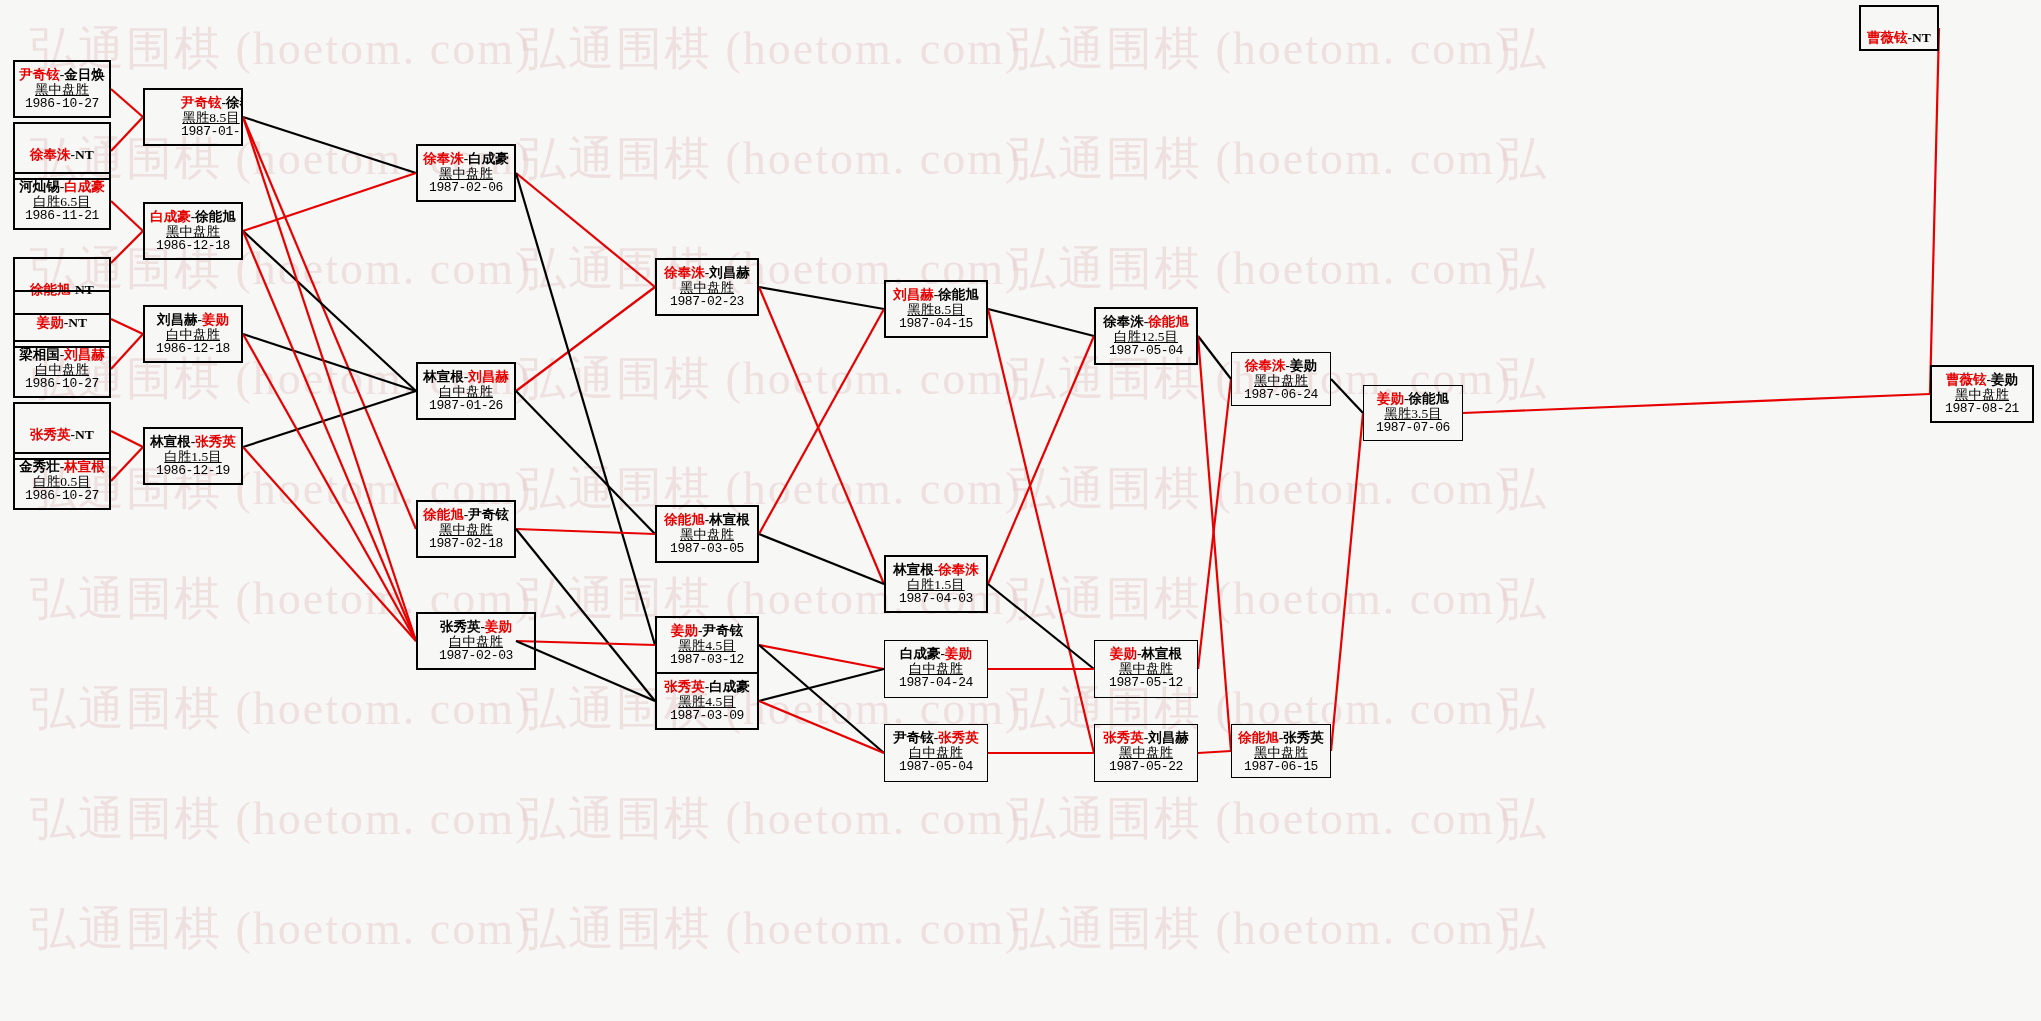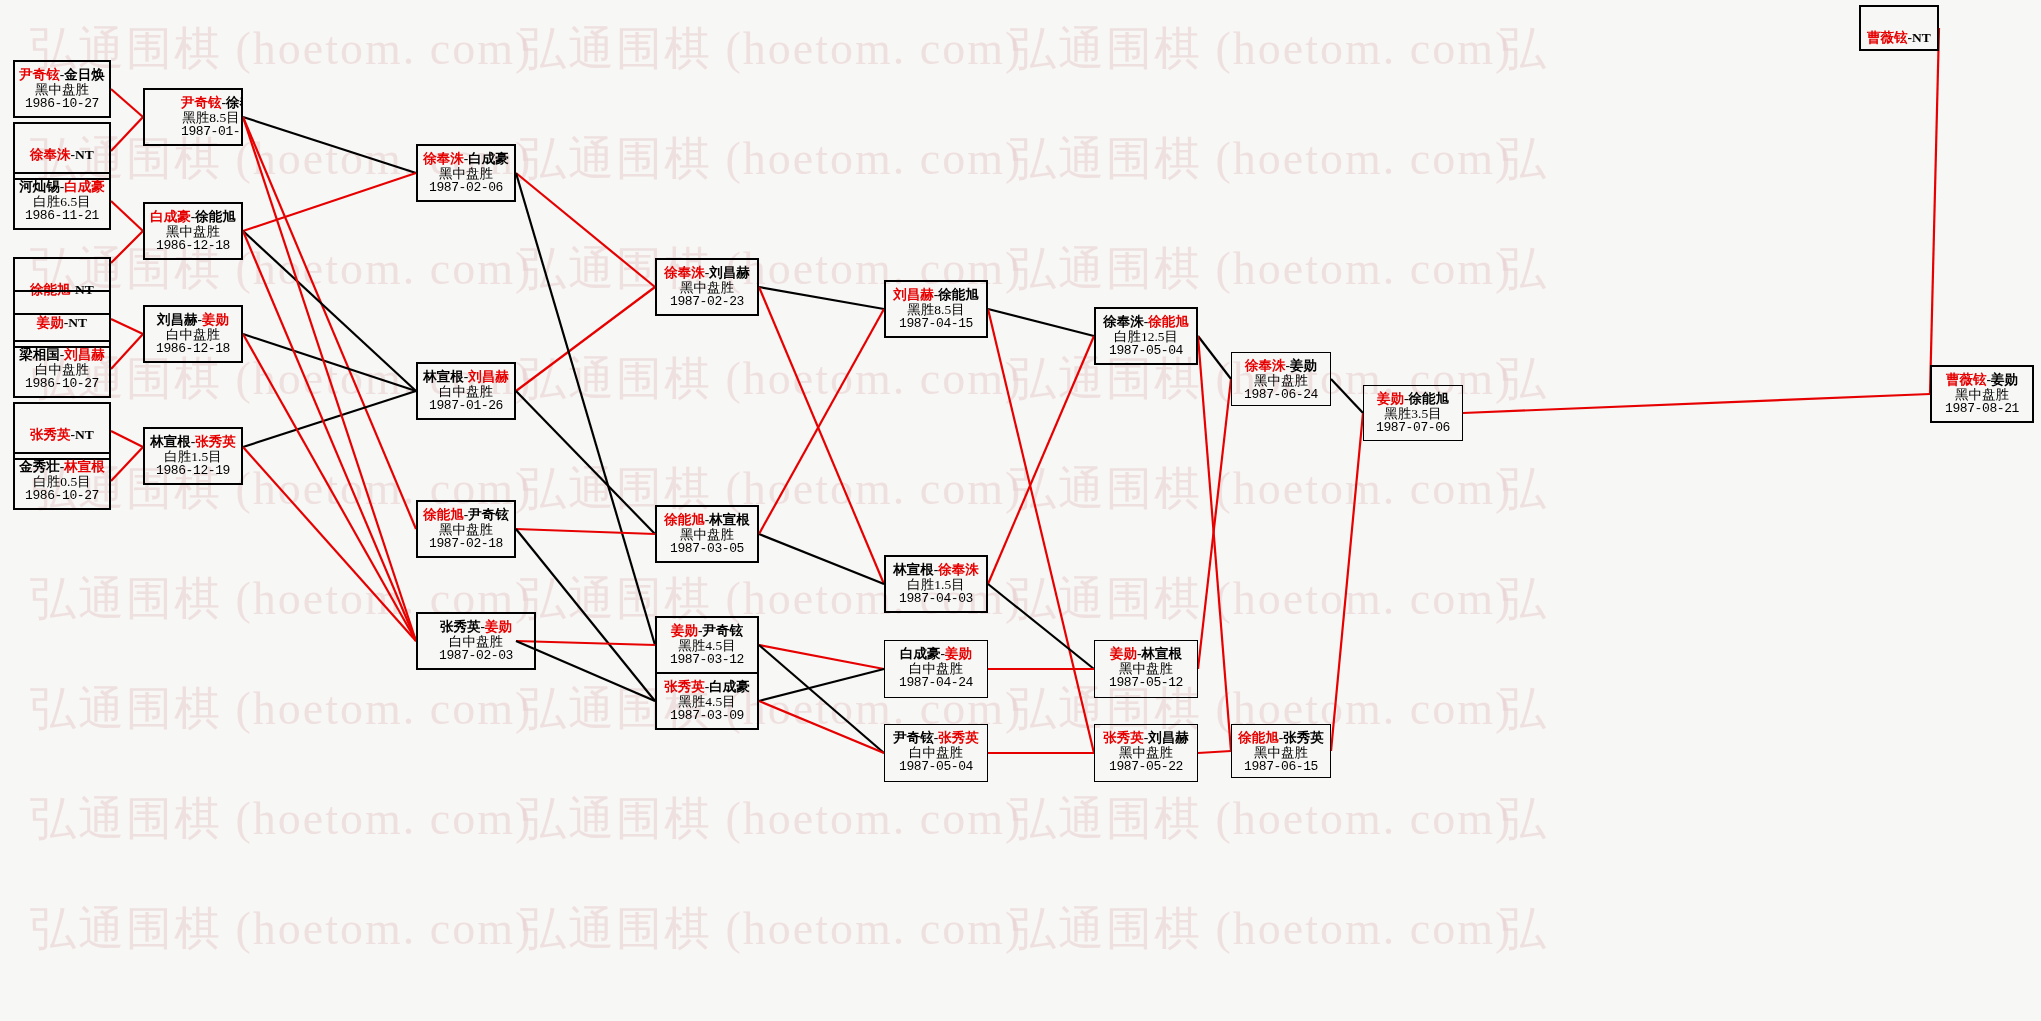--- a/index.html
+++ b/index.html
@@ -35,21 +35,21 @@
     border:2px solid #000;
     z-index:2;
     text-align:center;
     line-height:1.12;
     color:#000;
     overflow:hidden;
   }
   .node.thin{border-width:1px;}
   .node .ln{display:block;white-space:nowrap;}
   .node .ln.players{font-size:13.5px;font-weight:600;}
-  .node .ln.result{font-size:13.5px;}
+  .node .ln.result{font-size:13.5px;text-decoration:underline;}
   .node .ln.date{font-size:13px;font-family:"Liberation Mono","DejaVu Sans Mono",monospace;letter-spacing:-0.4px;}
   .r{color:#e60000;}
   .k{color:#000;}
   .pad{padding-top:5px;}
   .pad3{padding-top:23px;}
 </style>
 </head>
 <body>
 
 <div id="stage">

